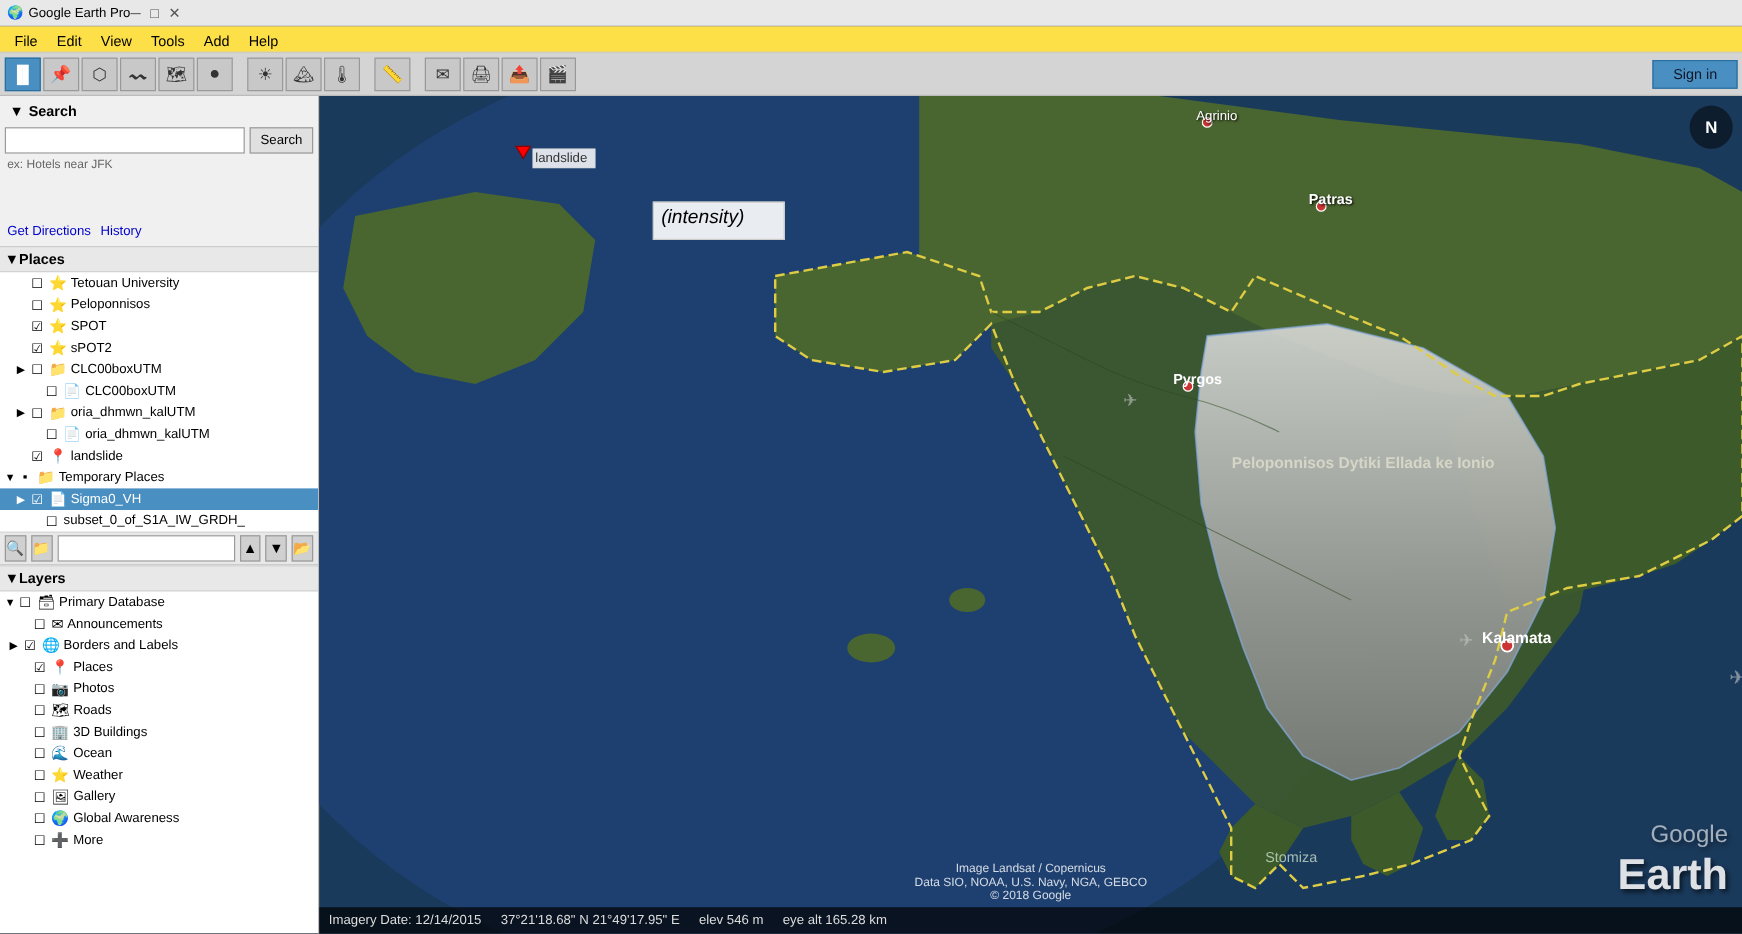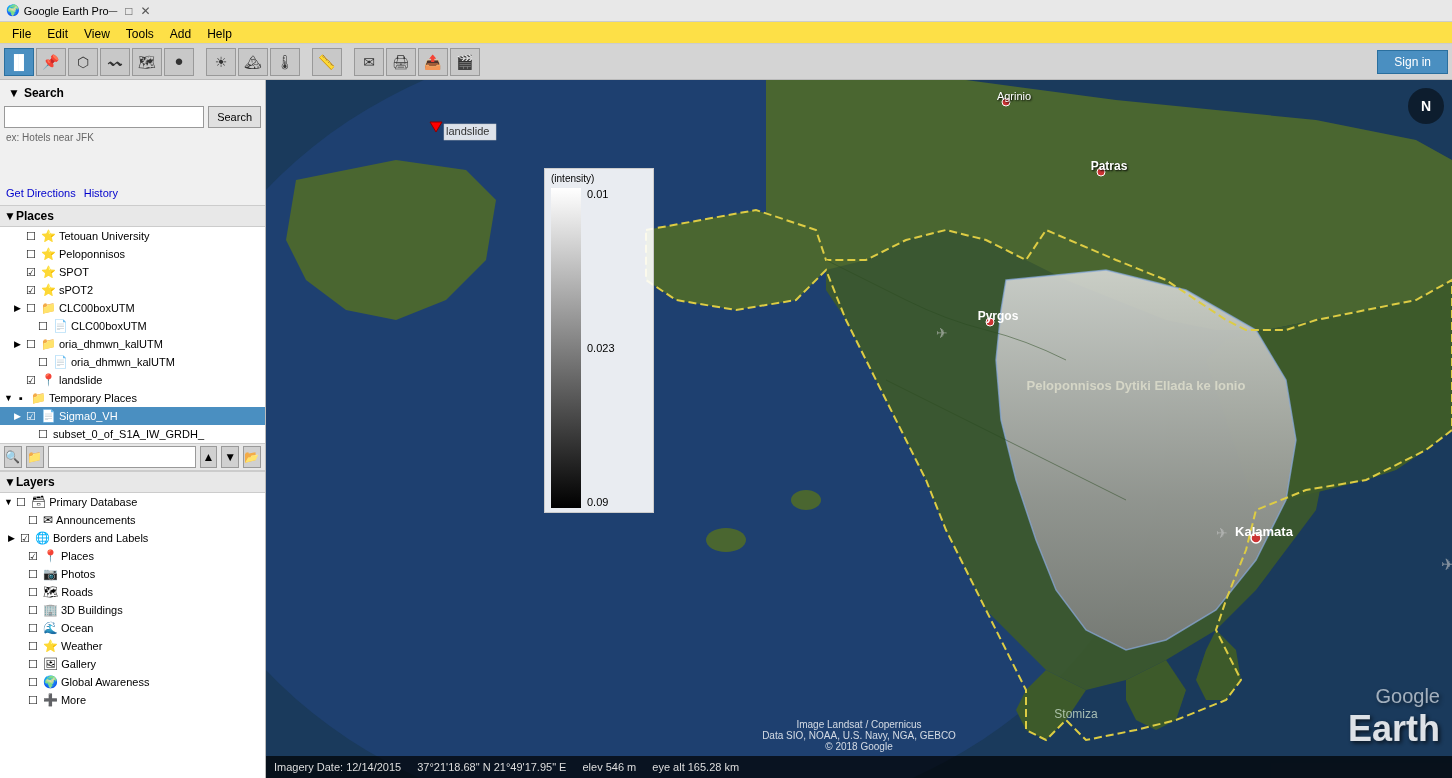--- a/index.html
+++ b/index.html
@@ -51,21 +51,21 @@
       display: flex; align-items: center; justify-content: center;
       font-size: 14px;
       color: #333;
     }
     .tb-btn.active { background: #4a8fc1; color: white; border-color: #2a6f9e; }
     .tb-spacer { width: 8px; }
     #signin-btn {
       margin-left: auto;
       padding: 4px 16px;
       background: #4a8fc1;
-      color: #ffffff;
+      color: #0f172a;
       border: 1px solid #2a6f9e;
       cursor: pointer;
       font-size: 12px;
     }
 
     
     #main {
       display: flex;
       height: calc(778px - 22px - 22px - 36px);
     }
@@ -230,22 +230,23 @@
       left: 278px;
       top: 88px;
       width: 110px;
       background: rgba(255,255,255,0.9);
       border: 1px solid #ccc;
       padding: 4px 6px;
       font-size: 11px;
       z-index: 10;
     }
     #intensity-scale .title-row {
-      font-size: 10px;
+      font-size: 16px;
       margin-bottom: 4px;
+      font-style: italic;
     }
     #intensity-gradient {
       width: 30px;
       height: 320px;
       background: linear-gradient(to bottom, #ffffff, #000000);
       float: left;
       margin-right: 6px;
     }
     .scale-labels {
       float: left;
@@ -693,28 +694,20 @@
     </svg>
 
     
     <div id="north-indicator">
       <span>N</span>
     </div>
 
     
     <div id="intensity-scale">
       <div class="title-row">(intensity)</div>
-      <div style="display: flex; align-items: flex-start;">
-        <div id="intensity-gradient"></div>
-        <div class="scale-labels">
-          <span>0.01</span>
-          <span>0.023</span>
-          <span>0.09</span>
-        </div>
-      </div>
     </div>
 
     
     <div id="ge-watermark">
       <div style="font-size:20px; text-align:right; opacity:0.7; font-weight:normal;">Google</div>
       <div style="font-size:36px; text-align:right; font-weight:bold;">Earth</div>
     </div>
 
     
     <div id="attributions">

